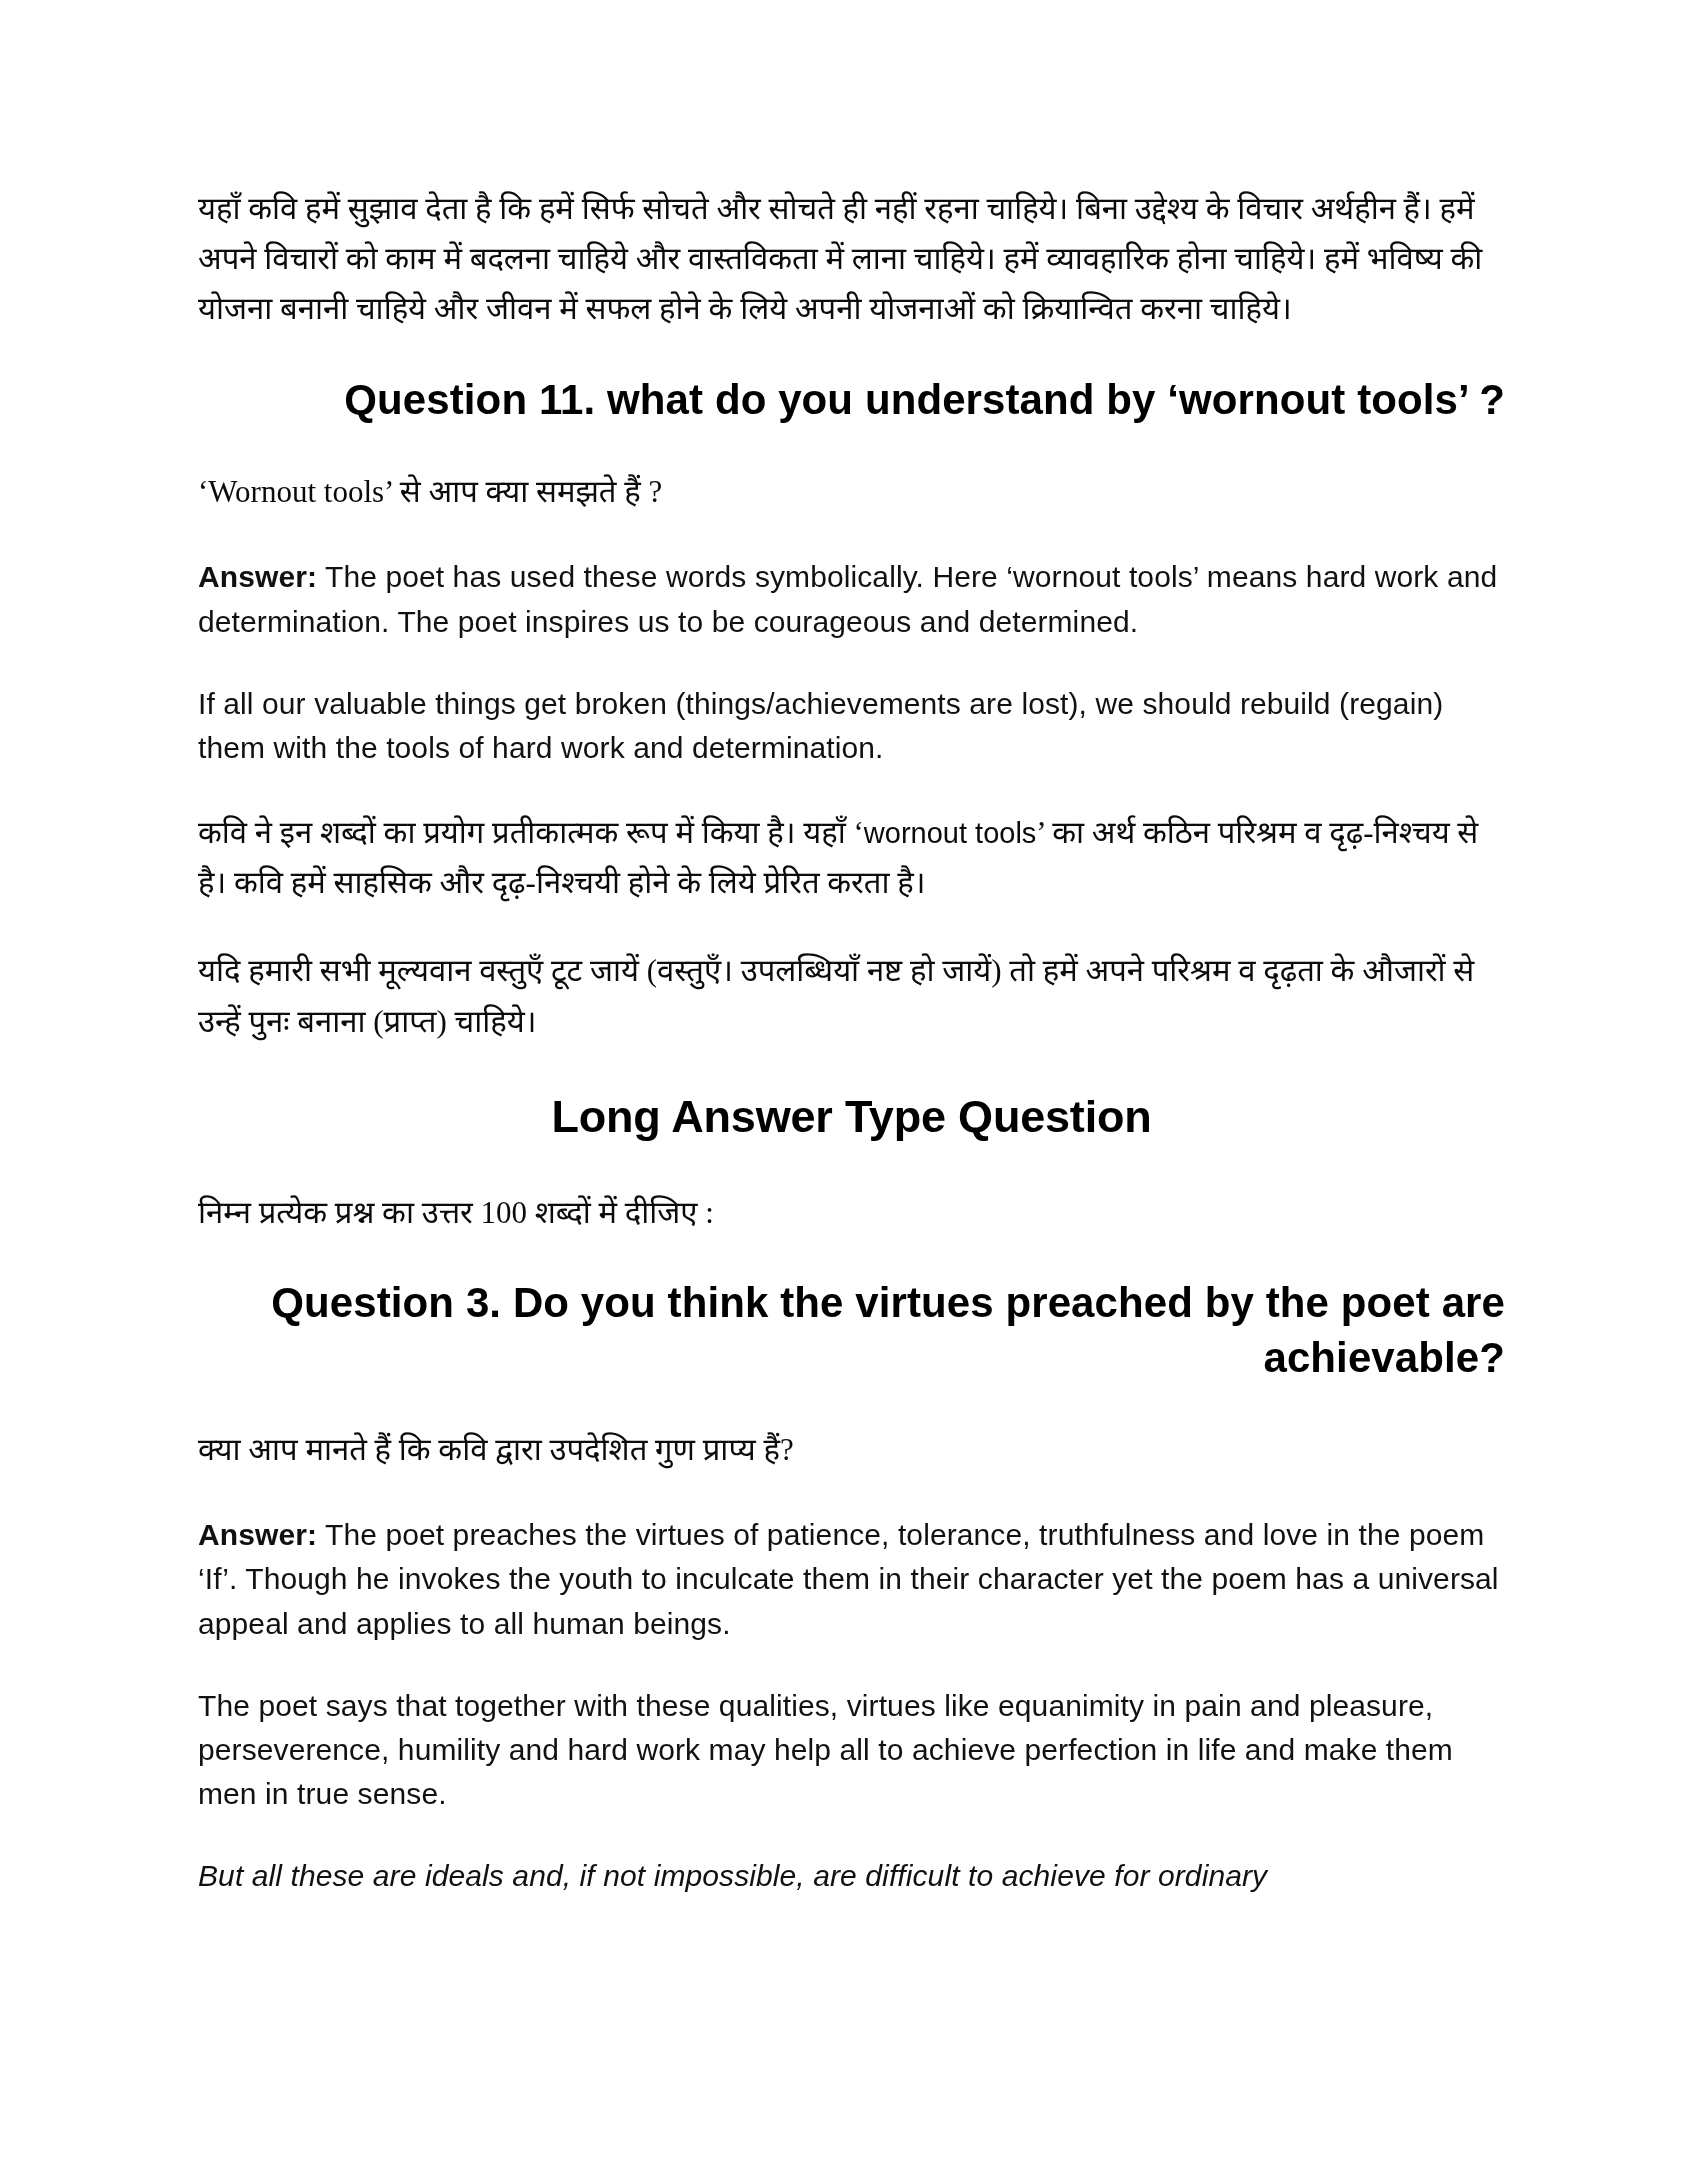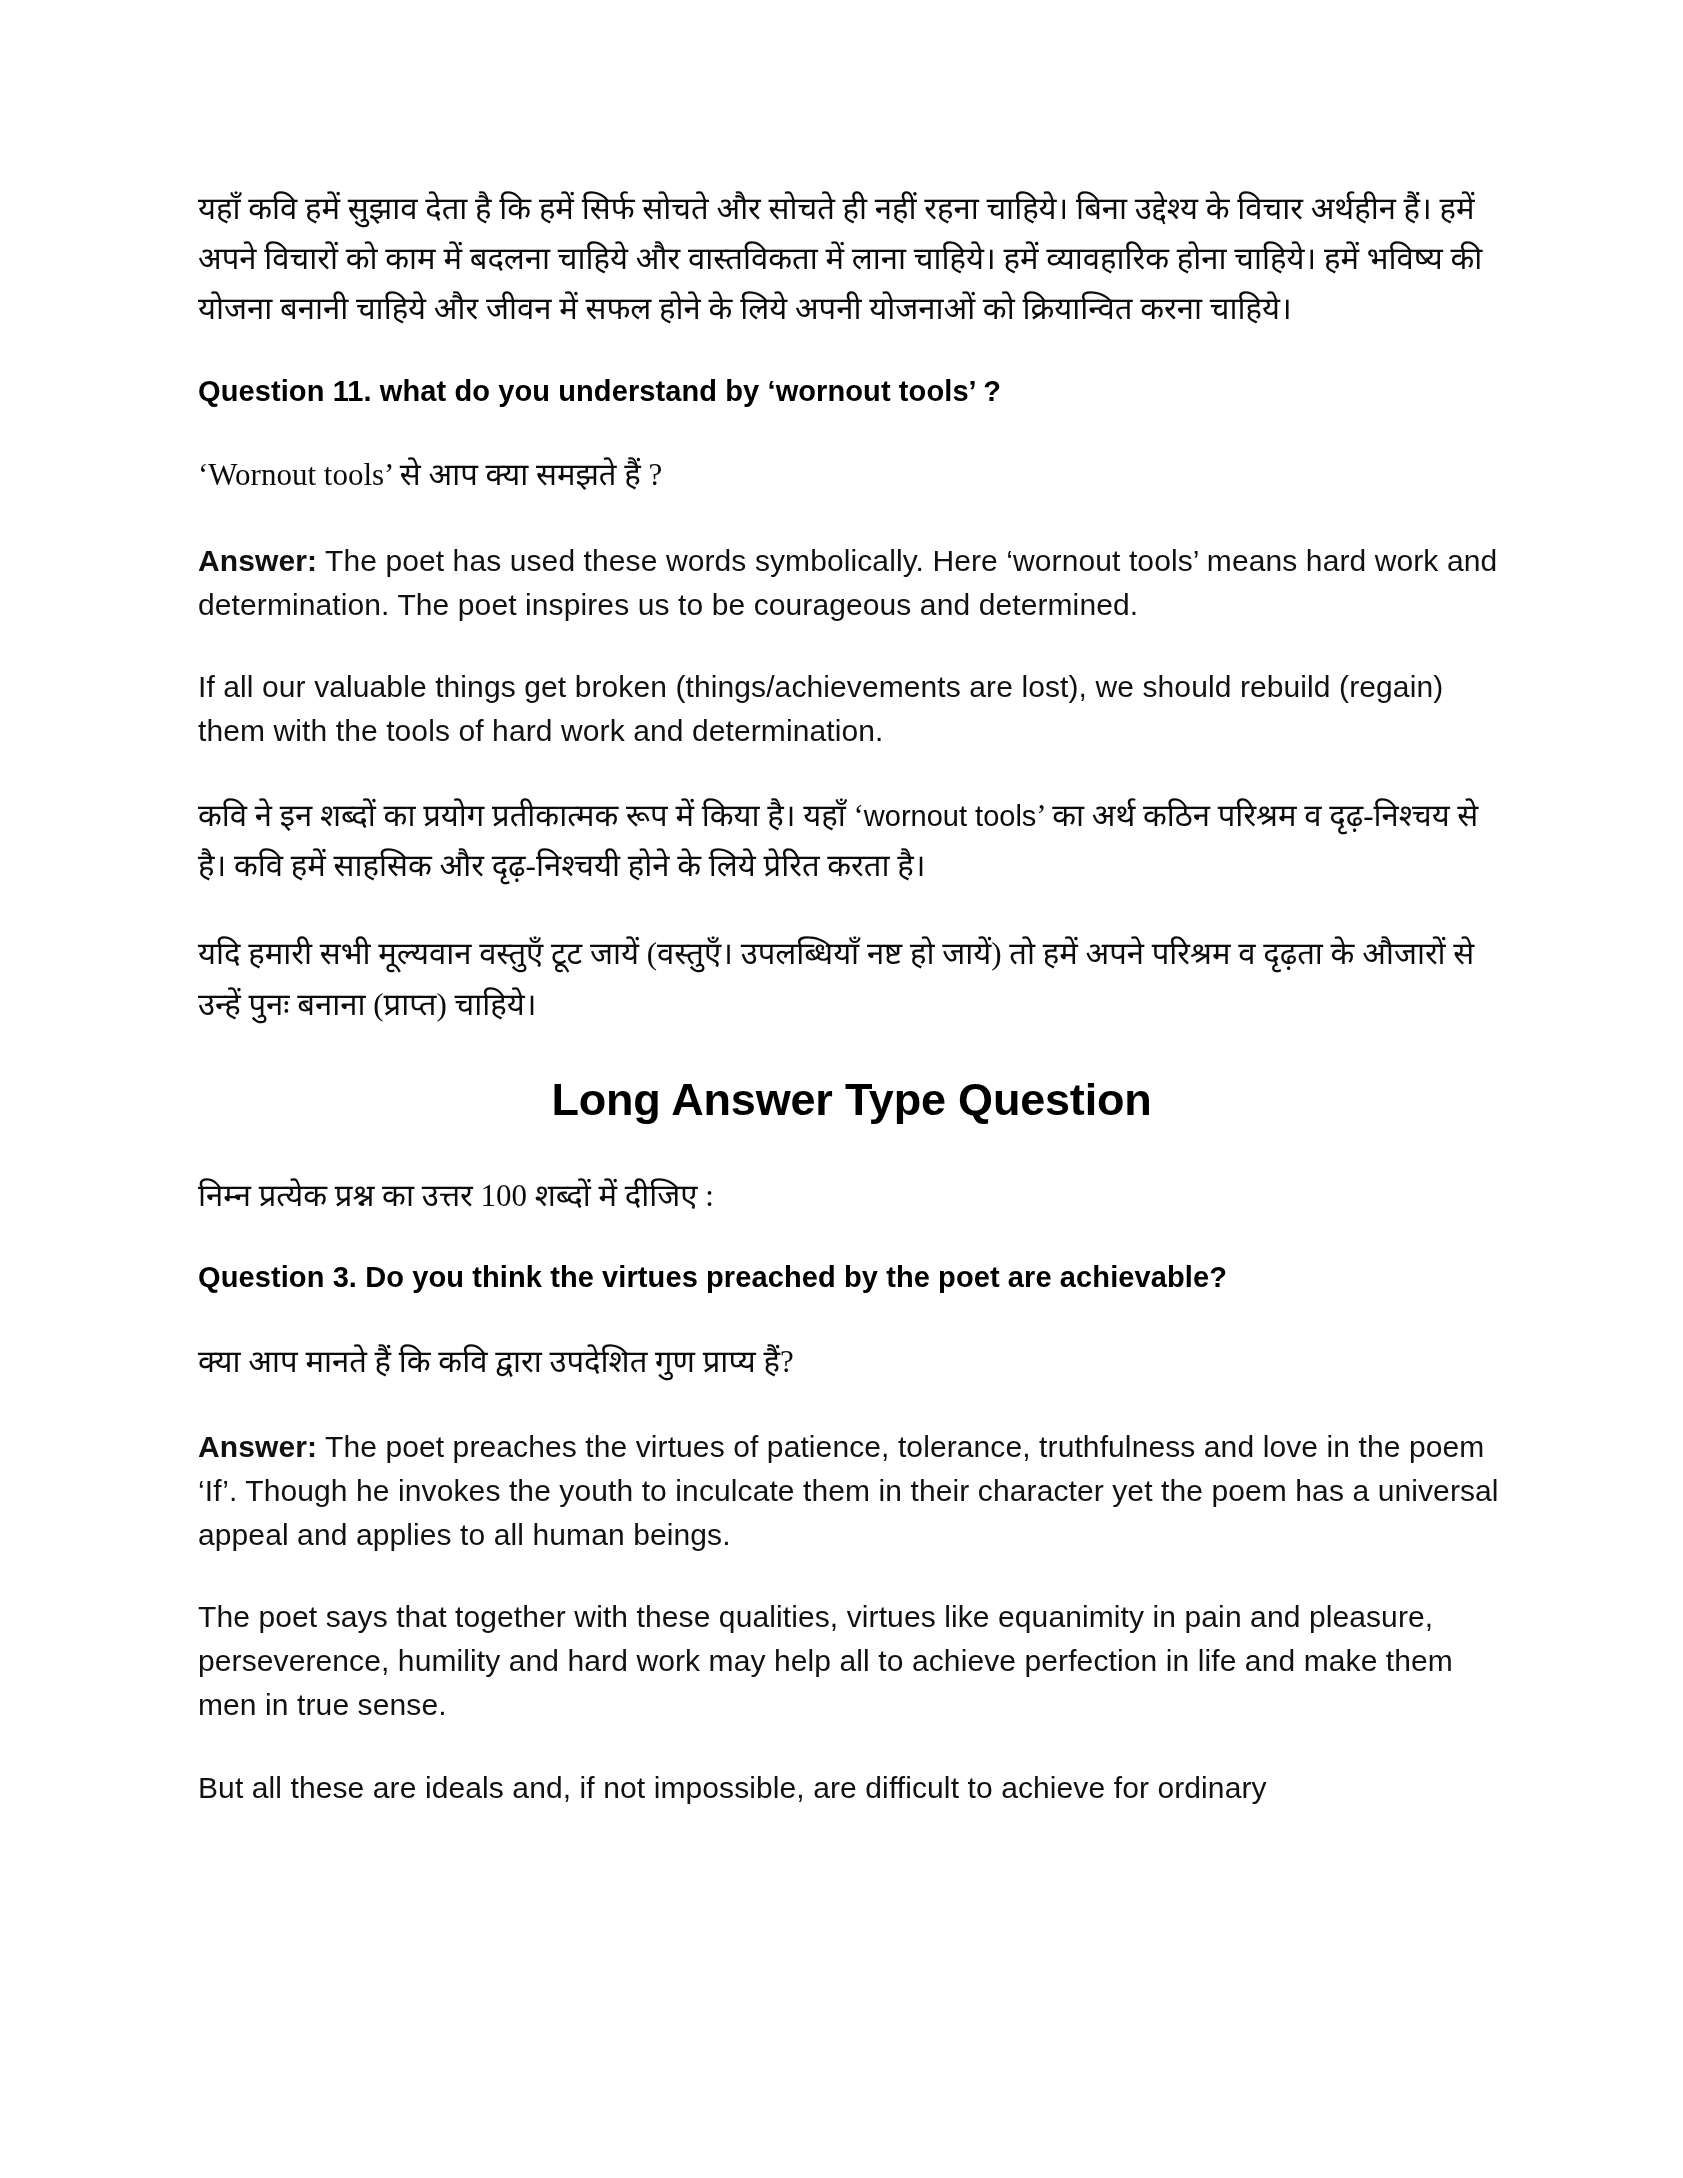--- a/index.html
+++ b/index.html
@@ -55,41 +55,42 @@
     font-family: "Liberation Sans Narrow", "Liberation Sans", sans-serif;
     font-stretch: condensed;
     font-size: 29px;
   }
 
   
   .q-heading {
     font-family: "Liberation Sans Narrow", "Liberation Sans", "DejaVu Sans Condensed", sans-serif;
     font-stretch: condensed;
     font-weight: bold;
-    font-size: 29px;
+    font-size: 42px;
     line-height: 1.3;
     letter-spacing: 0.1px;
     margin: 0 0 40px 0;
     color: #000000;
+    text-align: right;
   }
 
   
   .section-heading {
     font-family: "Liberation Sans", "DejaVu Sans", sans-serif;
     font-weight: bold;
     font-size: 45px;
     line-height: 1.2;
     text-align: center;
     margin: 43px 0 44px 0;
     letter-spacing: -0.2px;
     color: #000000;
   }
 
   
-  .en.last { margin-bottom: 0; }
+  .en.last { margin-bottom: 0; font-style: italic; }
 </style>
 </head>
 <body>
 
 <div class="page">
   <div class="content">
 
     <p class="hi">यहाँ कवि हमें सुझाव देता है कि हमें सिर्फ सोचते और सोचते ही नहीं रहना चाहिये। बिना उद्देश्य के विचार अर्थहीन हैं। हमें अपने विचारों को काम में बदलना चाहिये और वास्तविकता में लाना चाहिये। हमें व्यावहारिक होना चाहिये। हमें भविष्य की योजना बनानी चाहिये और जीवन में सफल होने के लिये अपनी योजनाओं को क्रियान्वित करना चाहिये।</p>
 
     <p class="q-heading">Question 11. what do you understand by ‘wornout tools’ ?</p>

